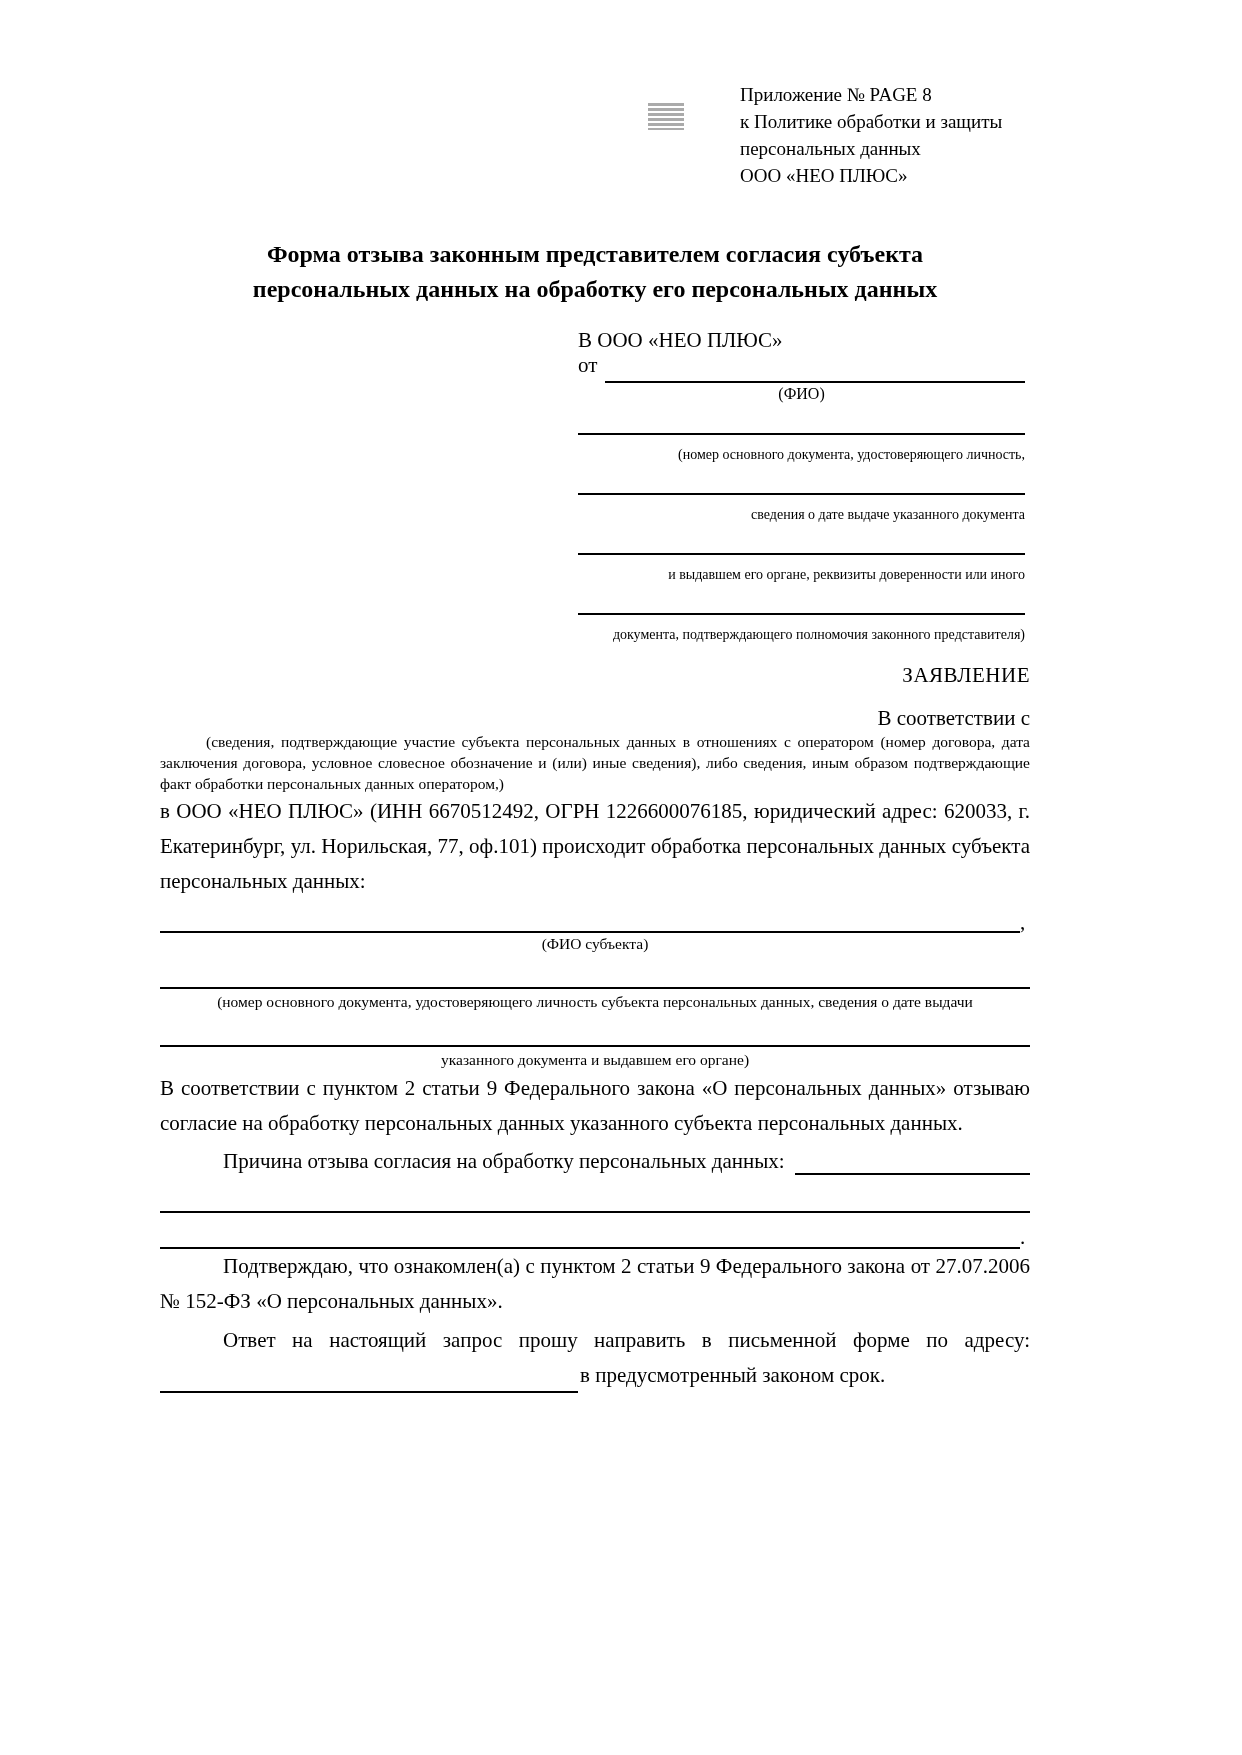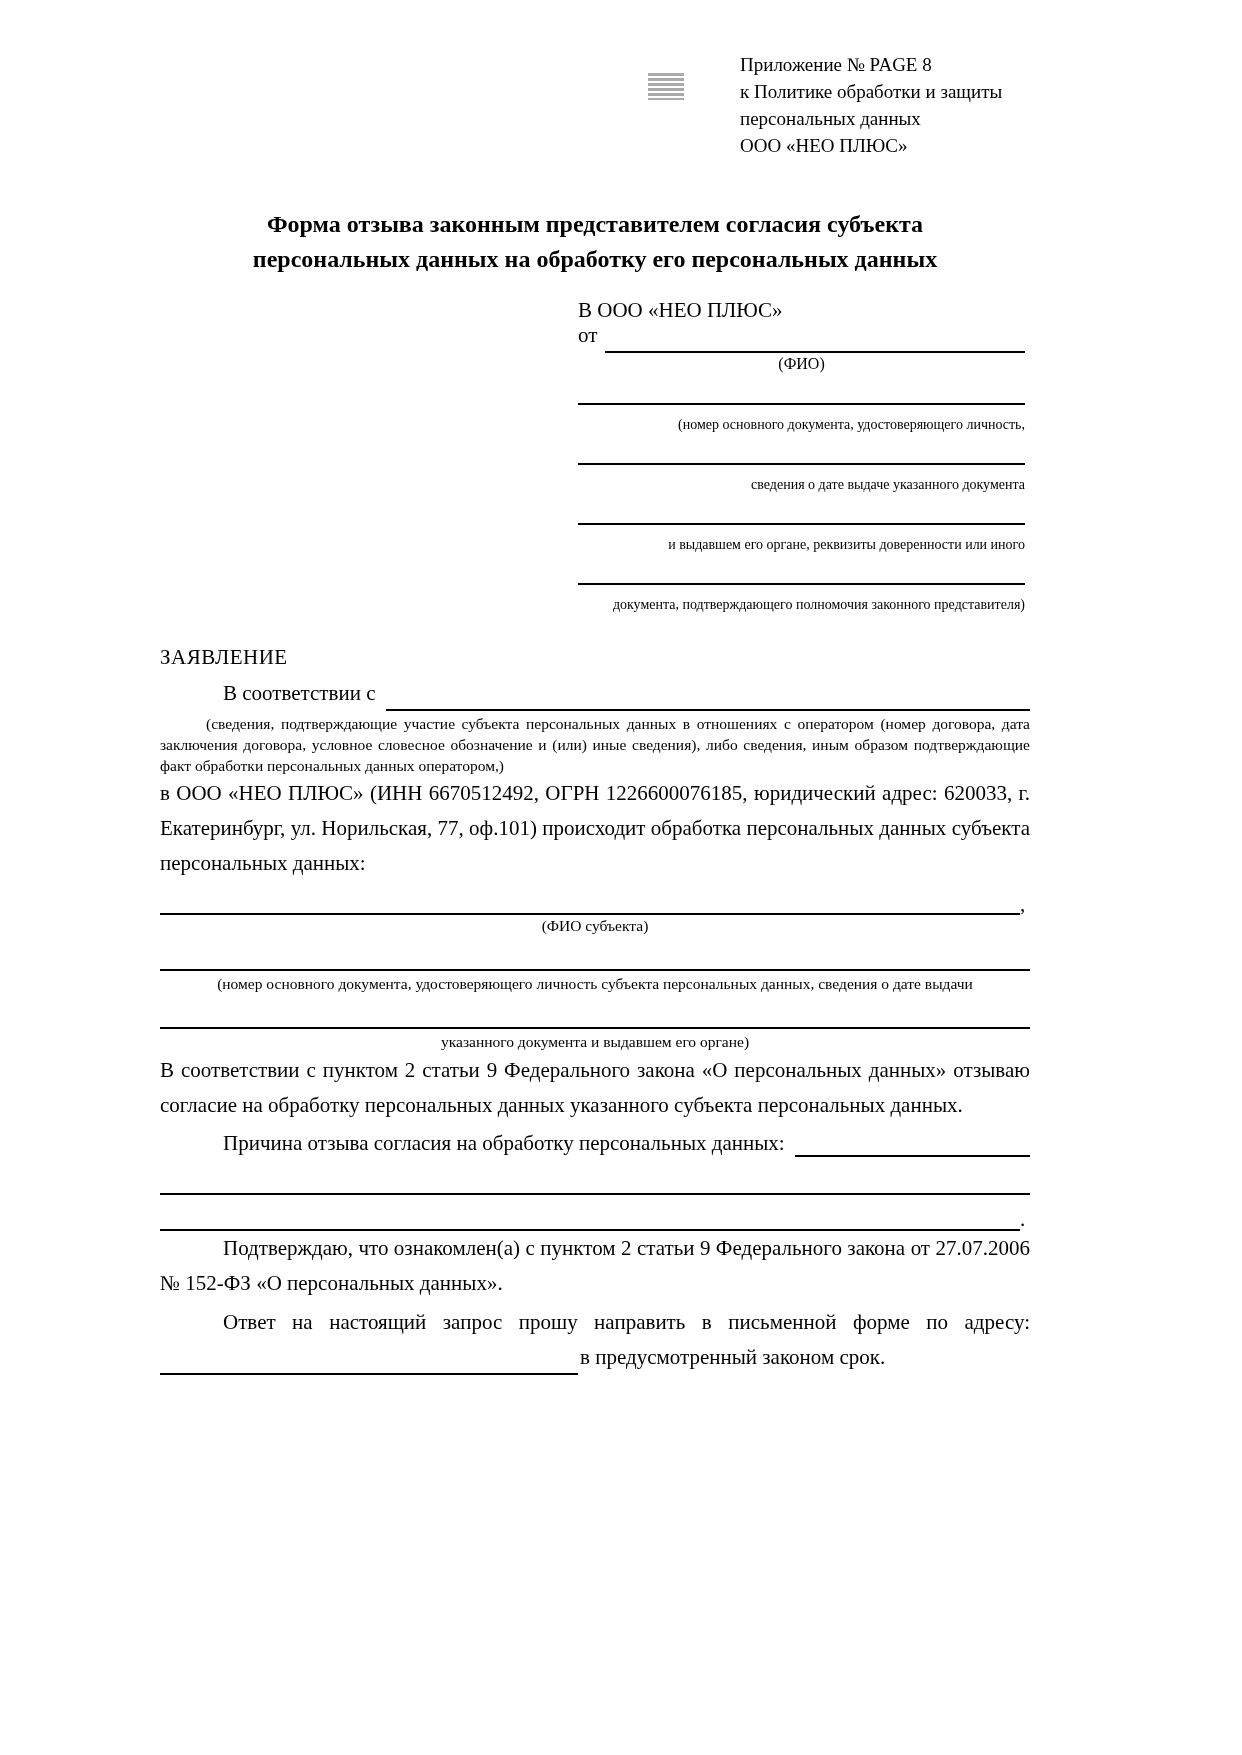--- a/index.html
+++ b/index.html
@@ -4,21 +4,21 @@
 <style>
   html,body{margin:0;padding:0;background:#ffffff;}
   .page{
     position:relative;
     width:1242px;height:1755px;
     background:#ffffff;color:#000;
     font-family:"Liberation Serif","DejaVu Serif",serif;
     font-size:21px;line-height:35px;
     overflow:hidden;
   }
-  .content{margin-left:160px;width:870px;padding-top:51px;position:relative;}
+  .content{margin-left:160px;width:870px;padding-top:81px;position:relative;}
 
   
   .hdr{position:relative;}
   .inline-icon{
     position:absolute;left:488px;top:22px;width:36px;height:27px;
     background:repeating-linear-gradient(to bottom,#9b9b9b 0 3px,#ffffff 3px 5px);
     opacity:.85;
   }
   .hdr-block{margin-left:580px;width:300px;font-size:19px;line-height:27px;}
 
@@ -31,22 +31,22 @@
   .from-row{display:flex;align-items:flex-end;height:28px;}
   .from-row .lbl{white-space:nowrap;margin-top:16px;}
   .fill{border-bottom:2px solid #000;}
   .from-row .fill{flex:1;margin-left:8px;height:24px;}
   .cap{text-align:center;font-size:16px;line-height:22px;}
   .field{margin-top:14px;}
   .field .rule{height:14px;border-bottom:2px solid #000;}
   .field .fcap{text-align:right;font-size:14px;line-height:20px;margin-top:10px;}
 
   
-  .st-head{margin-top:28px;text-align:left;font-size:21px;line-height:28px;letter-spacing:.5px;}
-  .intro-row{display:flex;align-items:flex-end;margin-top:12px;height:28px;}
+  .st-head{margin-top:16px;text-align:right;font-size:21px;line-height:28px;letter-spacing:.5px;}
+  .intro-row{display:flex;align-items:flex-end;margin-top:12px;height:28px;flex-direction:column;}
   .intro-row .lbl{margin-left:63px;white-space:nowrap;}
   .intro-row .fill{flex:1;margin-left:10px;height:24px;}
   .small-print{font-size:15.5px;line-height:21px;text-align:justify;text-indent:46px;margin-top:2px;}
   .para{text-align:justify;}
   .indent{text-indent:63px;}
   .subject-row{display:flex;align-items:flex-end;margin-top:10px;height:24px;}
   .subject-row .fill{flex:1;height:22px;}
   .subject-row .comma{width:10px;line-height:22px;}
   .wide-cap{text-align:center;font-size:15.5px;line-height:22px;}
   .wfield{margin-top:16px;}

